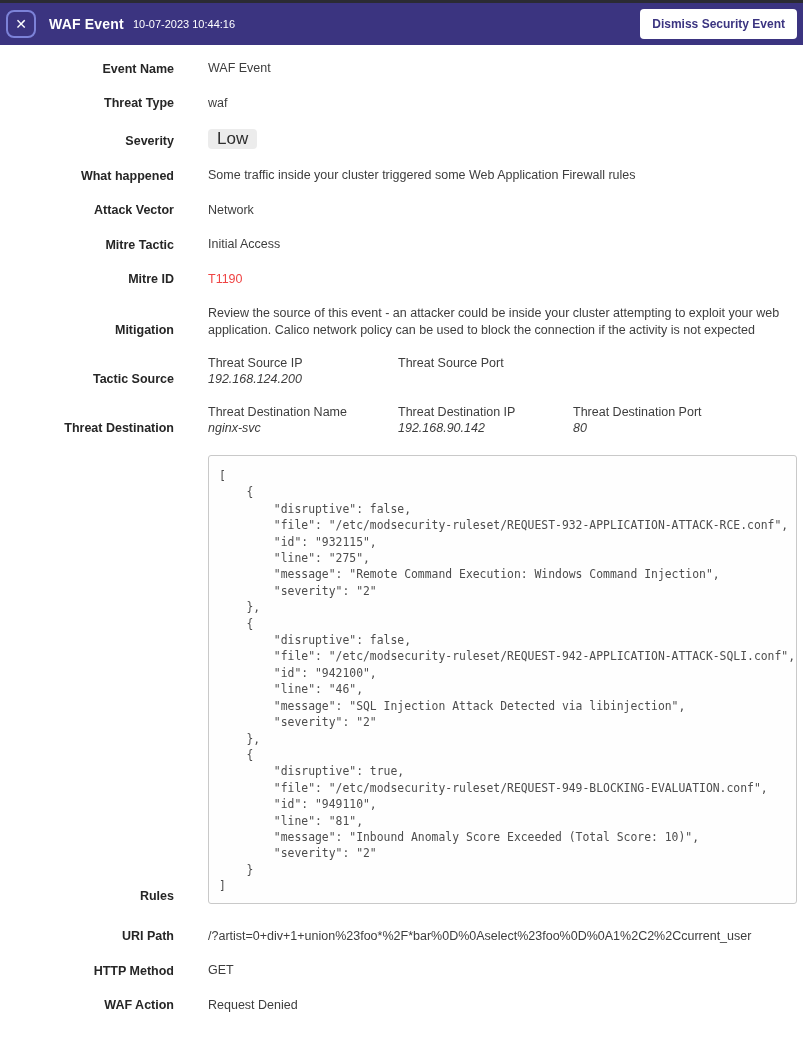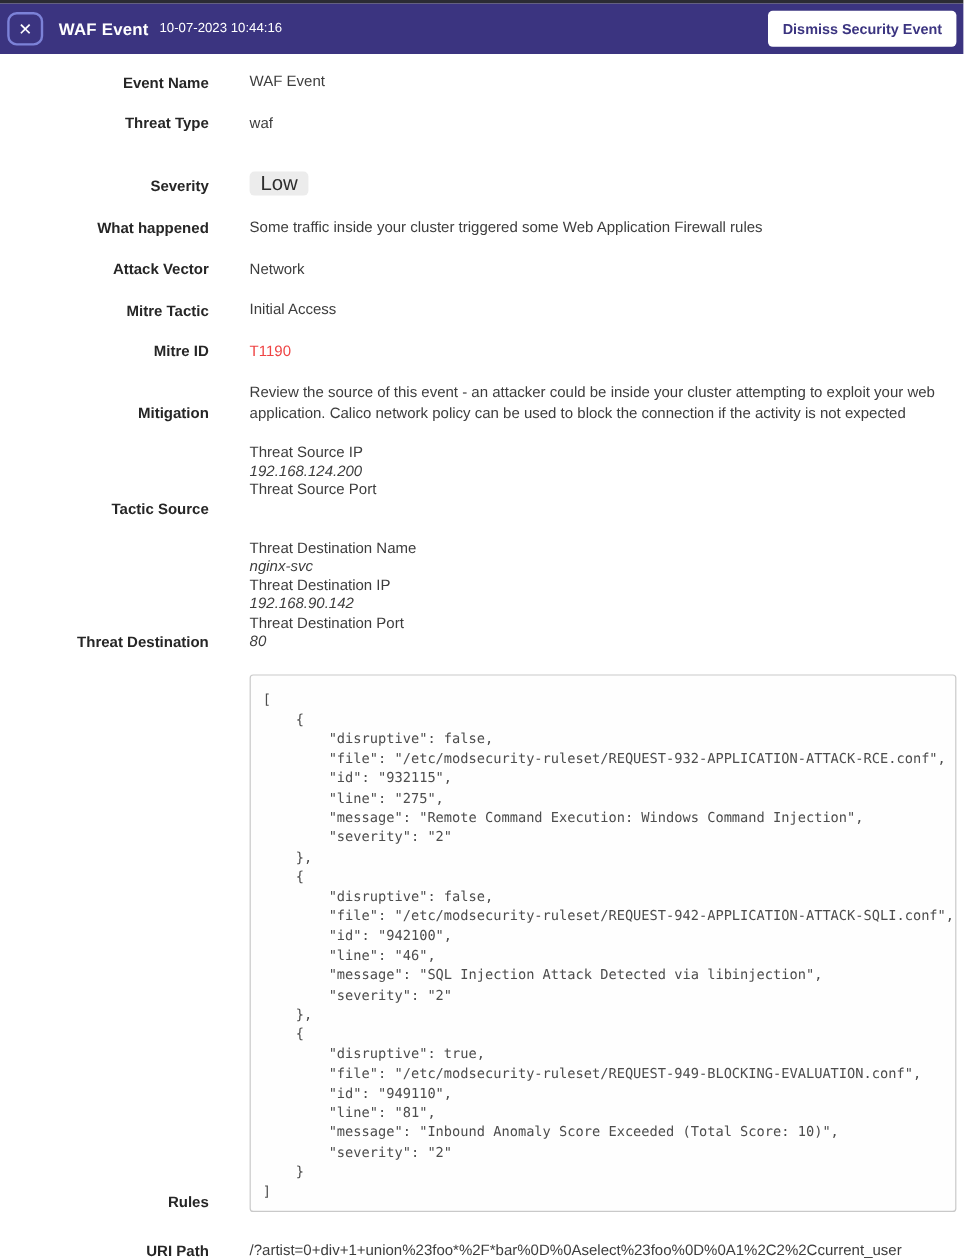--- a/index.html
+++ b/index.html
@@ -62,21 +62,21 @@
     flex-direction: column;
     padding-top: 14px;
     overflow: hidden;
   }
   .row {
     display: flex;
     align-items: flex-end;
     margin-bottom: 17px;
     gap: 21px;
   }
-  .row-severity { margin-top: 14px; }
+  .row-severity { }
   .row-rules { margin-bottom: 23px; }
   .row:last-child { margin-bottom: 0; }
   .lbl {
     flex: 0 0 187px;
     text-align: right;
     padding-right: 13px;
     font-weight: 700;
     font-size: 12.5px;
     color: #262626;
     line-height: 16px;
@@ -100,21 +100,21 @@
     font-size: 17px;
     line-height: 12px;
   }
   .link {
     color: #ef4444;
     text-decoration: none;
     cursor: pointer;
     font-size: 12.5px;
     line-height: 16px;
   }
-  .cols { display: flex; padding-top: 1px; flex-direction: column; }
+  .cols { display: flex; padding-top: 1px; }
   .col { line-height: 15.5px; font-size: 12.5px; color: #3d3d3d; }
   .col-1 { width: 190px; }
   .col-2 { width: 175px; }
   .col-3 { width: auto; }
   .col .sub-h { display: block; }
   .col .sub-v { display: block; min-height: 15px; font-style: italic; }
   .rules-pre-wrap { flex: 1 1 auto; padding-right: 6px; }
   pre.rules-pre {
     border: 1px solid #c9c9c9;
     border-radius: 3px;

